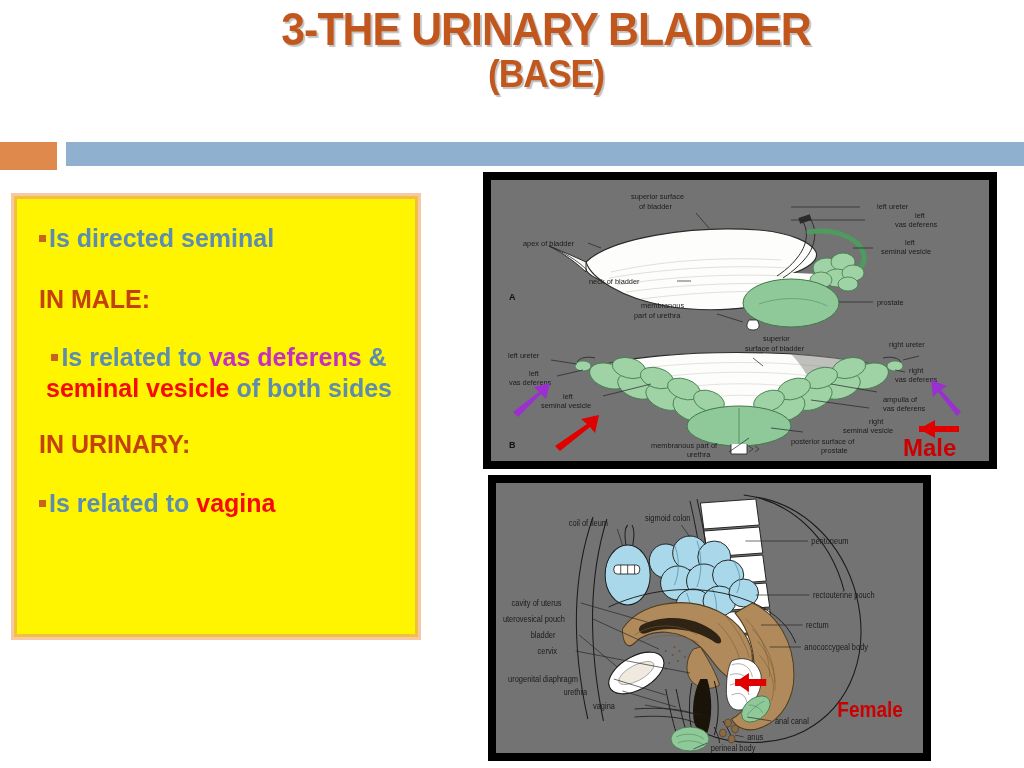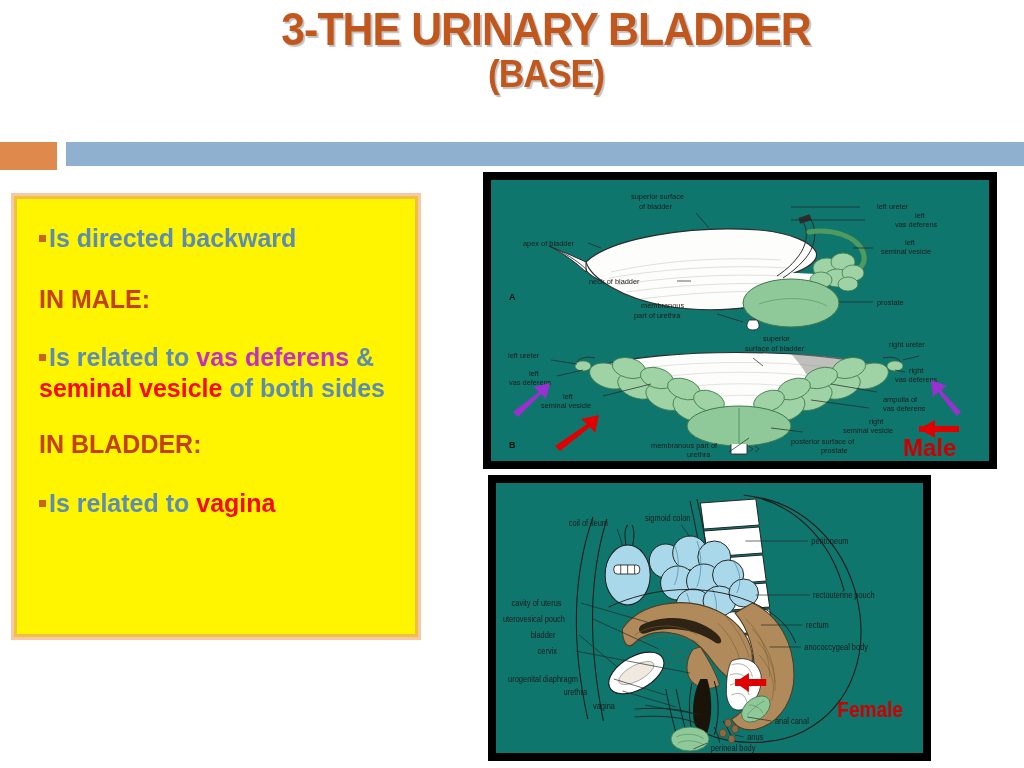--- a/index.html
+++ b/index.html
@@ -83,26 +83,26 @@
     width: 7px;
     height: 7px;
     background: #C8641E;
     vertical-align: 5px;
     margin-right: 3px;
   }
   .hdr { color: #c2410c; }
   .purple { color: #C32FC3; }
   .red { color: #F60A0A; }
   #yp-male-hdr, #yp-female-hdr { margin-bottom: 28px; }
-  #yp-related-male { margin-bottom: 26px; }
+  #yp-related-male { margin-bottom: 26px; text-align: center; }
 
   
   .figure-frame {
     position: absolute;
-    background: #0f766e;
+    background: #737373;
     border: 8px solid #000000;
     box-sizing: border-box;
     overflow: hidden;
   }
   #male-figure   { left: 483px; top: 172px; width: 514px; height: 297px; }
   #female-figure { left: 488px; top: 475px; width: 443px; height: 286px; }
 
   .fig-svg { display: block; width: 100%; height: 100%; }
 
   
@@ -135,30 +135,30 @@
 </div>
 
 <div id="header-rule">
   <div id="header-rule-orange"></div>
   <div id="header-rule-blue"></div>
 </div>
 
 <div id="yellow-panel">
 
   <div class="yp-line">
-    <span class="bullet"></span><span>Is directed backward</span>
+    <span class="bullet"></span><span>Is directed seminal</span>
   </div>
 
   <div class="yp-line hdr" id="yp-male-hdr">IN MALE:</div>
 
   <div class="yp-line" id="yp-related-male">
     <span class="bullet"></span><span>Is related to </span><span class="purple">vas deferens</span><span> &amp; </span><span class="red">seminal vesicle</span><span> of both sides</span>
   </div>
 
-  <div class="yp-line hdr" id="yp-female-hdr">IN BLADDER:</div>
+  <div class="yp-line hdr" id="yp-female-hdr">IN URINARY:</div>
 
   <div class="yp-line">
     <span class="bullet"></span><span>Is related to </span><span class="red">vagina</span>
   </div>
 
 </div>
 
 <div class="figure-frame" id="male-figure">
   <svg class="fig-svg" viewBox="0 0 498 281" preserveAspectRatio="none">
 

